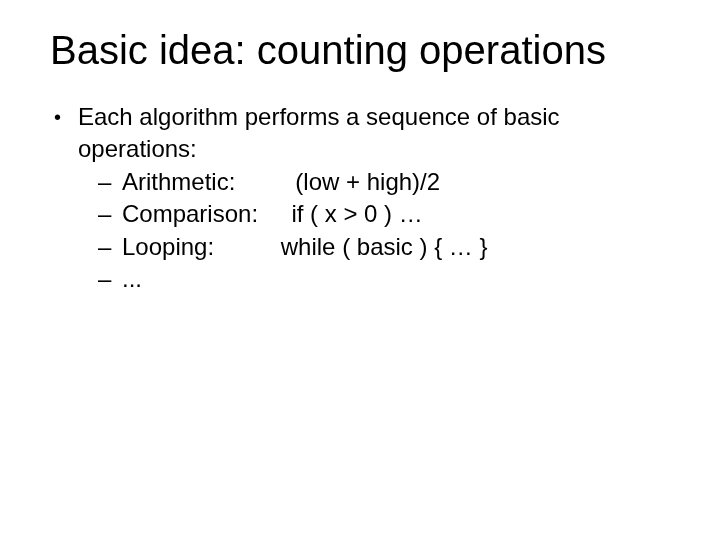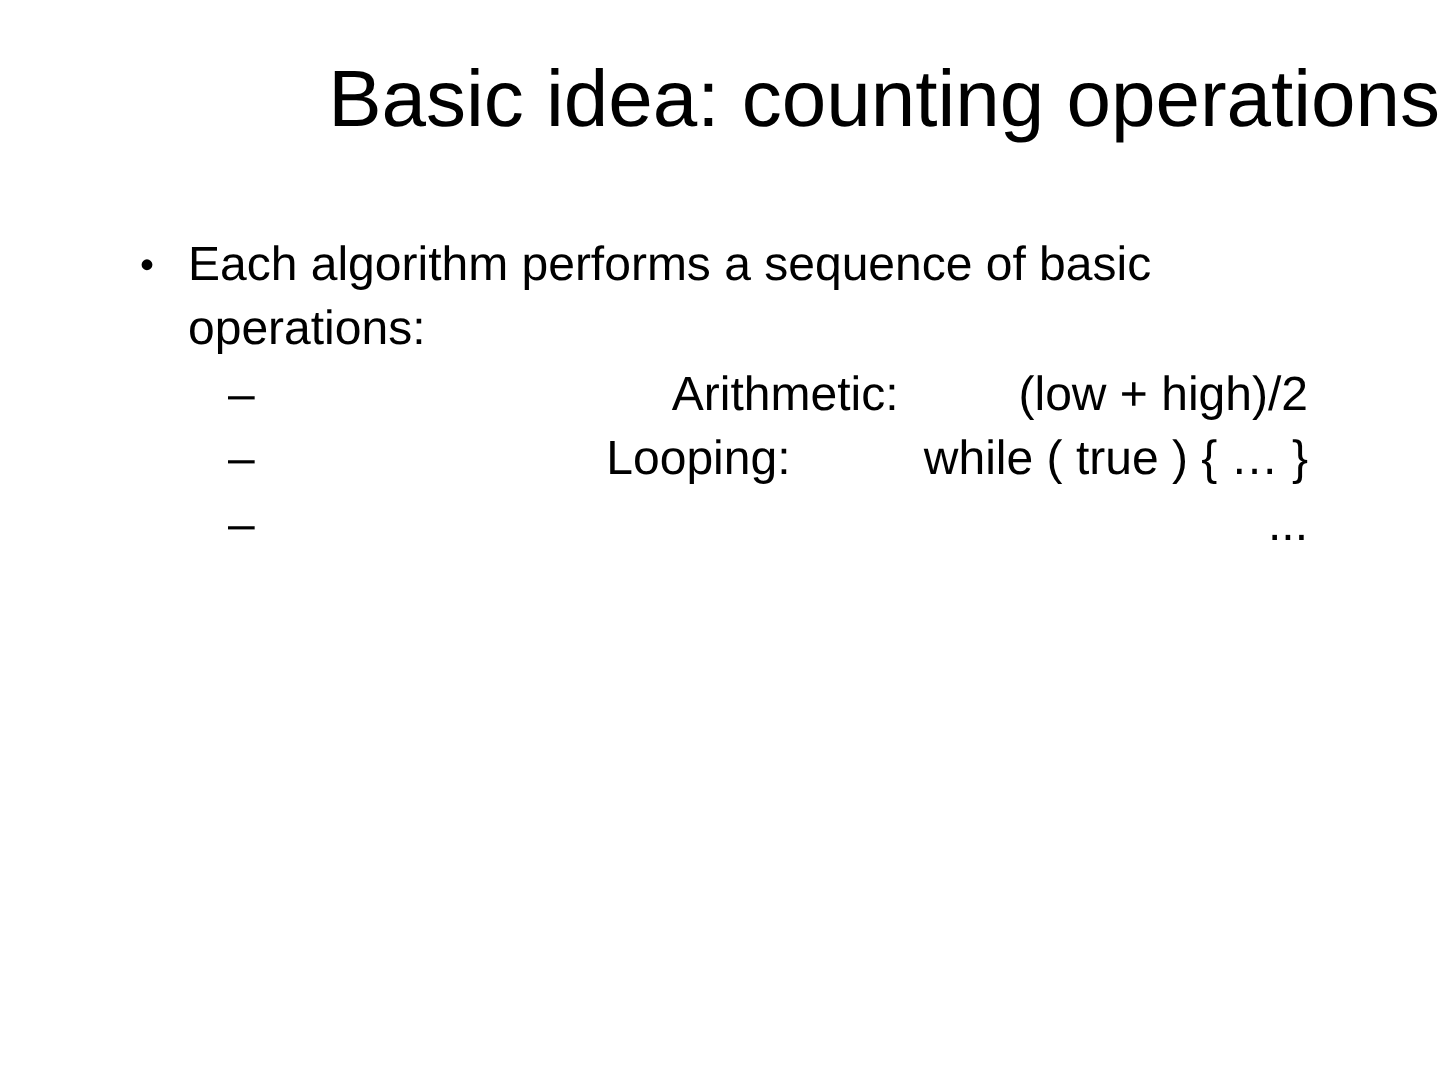--- a/index.html
+++ b/index.html
@@ -13,52 +13,51 @@
   }
   .slide {
     width: 720px;
     height: 540px;
     position: relative;
     box-sizing: border-box;
   }
   .title {
     font-size: 40px;
     font-weight: normal;
-    text-align: right;
+    text-align: left;
     padding: 28px 0 0 50px;
     letter-spacing: 0px;
   }
   .body {
     font-size: 24px;
     padding: 28px 50px 0 50px;
     line-height: 1.35;
   }
   ul.level1 {
     list-style: none;
-    margin: 16px;
+    margin: 0;
     padding: 0;
   }
   ul.level1 > li {
     position: relative;
     padding-left: 28px;
     margin: 0 0 2px 0;
   }
   ul.level1 > li::before {
     content: "•";
     position: absolute;
     left: 4px;
     top: 0;
     font-size: 20px;
     line-height: 1.6;
   }
   ul.level2 {
     list-style: none;
     margin: 0;
     padding: 0 0 0 20px;
-    text-align: right;
   }
   ul.level2 > li {
     position: relative;
     padding-left: 24px;
     margin: 0;
     white-space: pre;
   }
   ul.level2 > li::before {
     content: "–";
     position: absolute;
@@ -70,19 +69,20 @@
 <body>
 
 <div class="slide">
   <div class="title">Basic idea: counting operations</div>
   <div class="body">
     <ul class="level1">
       <li>
         <span>Each algorithm performs a sequence of basic operations:</span>
         <ul class="level2">
           <li>Arithmetic:         (low + high)/2</li>
-          <li>Looping:          while ( true ) { … }</li>
+          <li>Comparison:     if ( x &gt; 0 ) …</li>
+          <li>Looping:          while ( basic ) { … }</li>
           <li>...</li>
         </ul>
       </li>
     </ul>
   </div>
 </div>
 
 </body></html>

